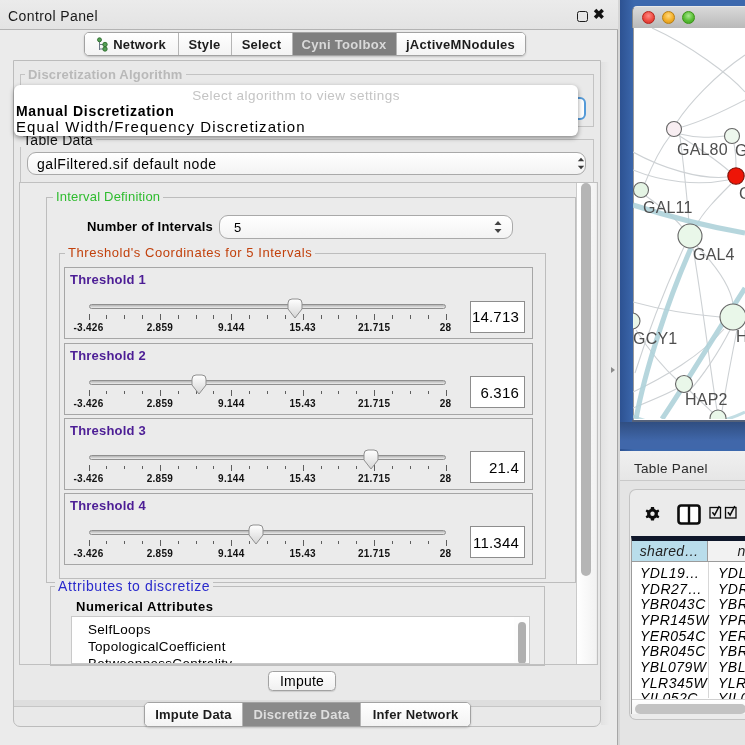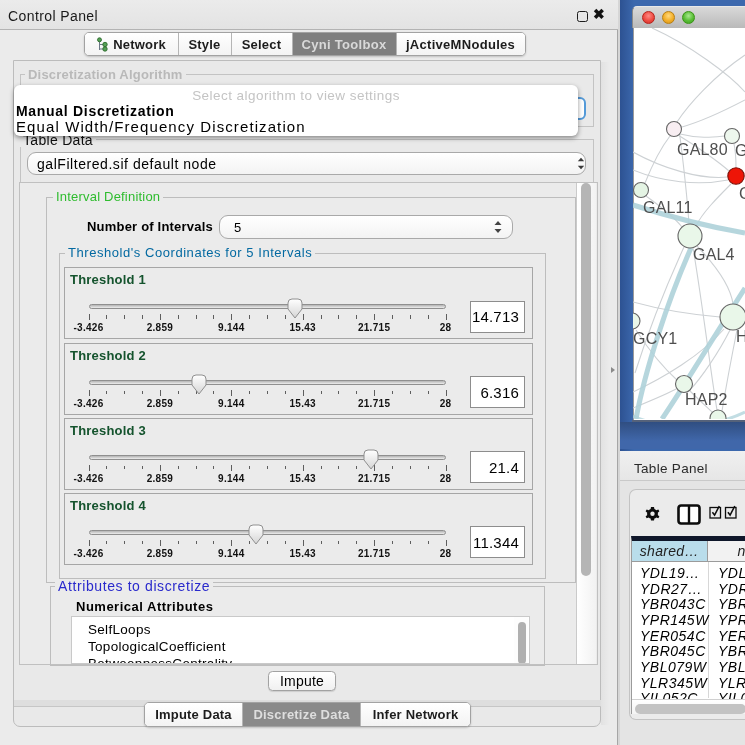--- a/index.html
+++ b/index.html
@@ -12,21 +12,21 @@
 .seg .s{font-size:13px;font-weight:bold;color:#1c1c1c;display:flex;align-items:center;justify-content:center;
   background:linear-gradient(#ffffff,#f3f3f3);border-right:1px solid #b5b5b5;}
 .seg .s:last-child{border-right:none;}
 .seg .sel{background:#7f7f7f;color:#d9d9d9;}
 .combo{position:absolute;background:linear-gradient(#ffffff,#f3f3f3);
   border:1px solid #a9a9a9;border-radius:9px;font-size:13px;color:#000;}
 .vbox{position:absolute;background:#fff;border:1px solid #8d8d8d;font-size:15px;
   color:#000;text-align:right;display:flex;align-items:center;justify-content:flex-end;padding-left:20px;}
 .tick{position:absolute;width:1px;background:#5e5e5e;}
 .tl{position:absolute;font-size:10px;font-weight:bold;color:#111;transform:translateX(-50%);white-space:nowrap;letter-spacing:0.3px;}
-.thname{position:absolute;font-size:13px;font-weight:bold;color:#14532d;}
+.thname{position:absolute;font-size:13px;font-weight:bold;color:#4c1d95;}
 .netlab{font-size:16px;fill:#4f4f4f;font-family:"Liberation Sans",sans-serif;}
 </style></head><body>
 
 <div class="abs" style="left:0;top:0;width:618px;height:745px;background:#ebebeb;border-right:1.5px solid #a6a6a6;box-sizing:border-box;">
 <div class="abs" style="left:0;top:0;width:618px;height:30px;background:linear-gradient(#ebebeb,#e3e3e3);border-bottom:1px solid #b3b3b3;box-sizing:border-box;"></div>
 <div class="abs" style="left:8px;top:8px;font-size:14px;letter-spacing:0.4px;color:#1a1a1a;">Control Panel</div>
 <div class="abs" style="left:577px;top:11px;width:9px;height:9px;border:1.6px solid #1d1d1d;border-radius:2.5px;"></div>
 <div class="abs" style="left:593px;top:6px;font-size:14px;font-weight:bold;color:#111;">✖</div>
 <div class="seg" style="left:83.5px;top:32px;height:22px;">
 <div class="s" style="width:93px;"><svg width="13" height="15" viewBox="0 0 13 15" style="margin-right:4px;">
@@ -67,21 +67,21 @@
 <div class="tlab" style="left:53px;top:190px;color:#2ebc2e;background:#ebebeb;">Interval Definition</div>
 <div class="abs" style="left:87px;top:219px;font-size:13px;font-weight:bold;color:#000;">Number of Intervals</div>
 <div class="combo" style="left:219px;top:215px;width:292px;height:22px;">
       <div class="abs" style="left:14px;top:4px;">5</div>
       <svg class="abs" style="left:272px;top:3px;" width="12" height="16" viewBox="0 0 12 16">
         <path d="M2.5 6 L6 2 L9.5 6 Z" fill="#444"></path>
         <path d="M2.5 10 L6 14 L9.5 10 Z" fill="#444"></path>
       </svg>
     </div>
 <div class="tbox" style="left:59px;top:253px;width:485px;height:324px;border-color:#bdbdbd;"></div>
-<div class="tlab" style="left:65px;top:246px;color:#0369a1;background:#ebebeb;letter-spacing:0.55px;">Threshold's Coordinates for 5 Intervals</div>
+<div class="tlab" style="left:65px;top:246px;color:#c2410c;background:#ebebeb;letter-spacing:0.55px;">Threshold's Coordinates for 5 Intervals</div>
 <div class="abs" style="left:64px;top:267.0px;width:469px;height:72px;background:#ebebeb;border:1px solid #a6a6a6;box-sizing:border-box;"></div>
 <div class="thname" style="left:70px;top:272.0px;">Threshold 1</div>
 <div class="abs" style="left:88.5px;top:304.0px;width:357.0px;height:5px;background:linear-gradient(#b3b3b3,#ededed);border:1px solid #8f8f8f;border-radius:3px;box-sizing:border-box;"></div>
 <div class="tick" style="left:88.5px;top:314.0px;height:6px;"></div>
 <div class="tick" style="left:106.3px;top:315.0px;height:3.5px;"></div>
 <div class="tick" style="left:124.2px;top:315.0px;height:3.5px;"></div>
 <div class="tick" style="left:142.1px;top:315.0px;height:3.5px;"></div>
 <div class="tick" style="left:159.9px;top:314.0px;height:6px;"></div>
 <div class="tick" style="left:177.8px;top:315.0px;height:3.5px;"></div>
 <div class="tick" style="left:195.6px;top:315.0px;height:3.5px;"></div>

